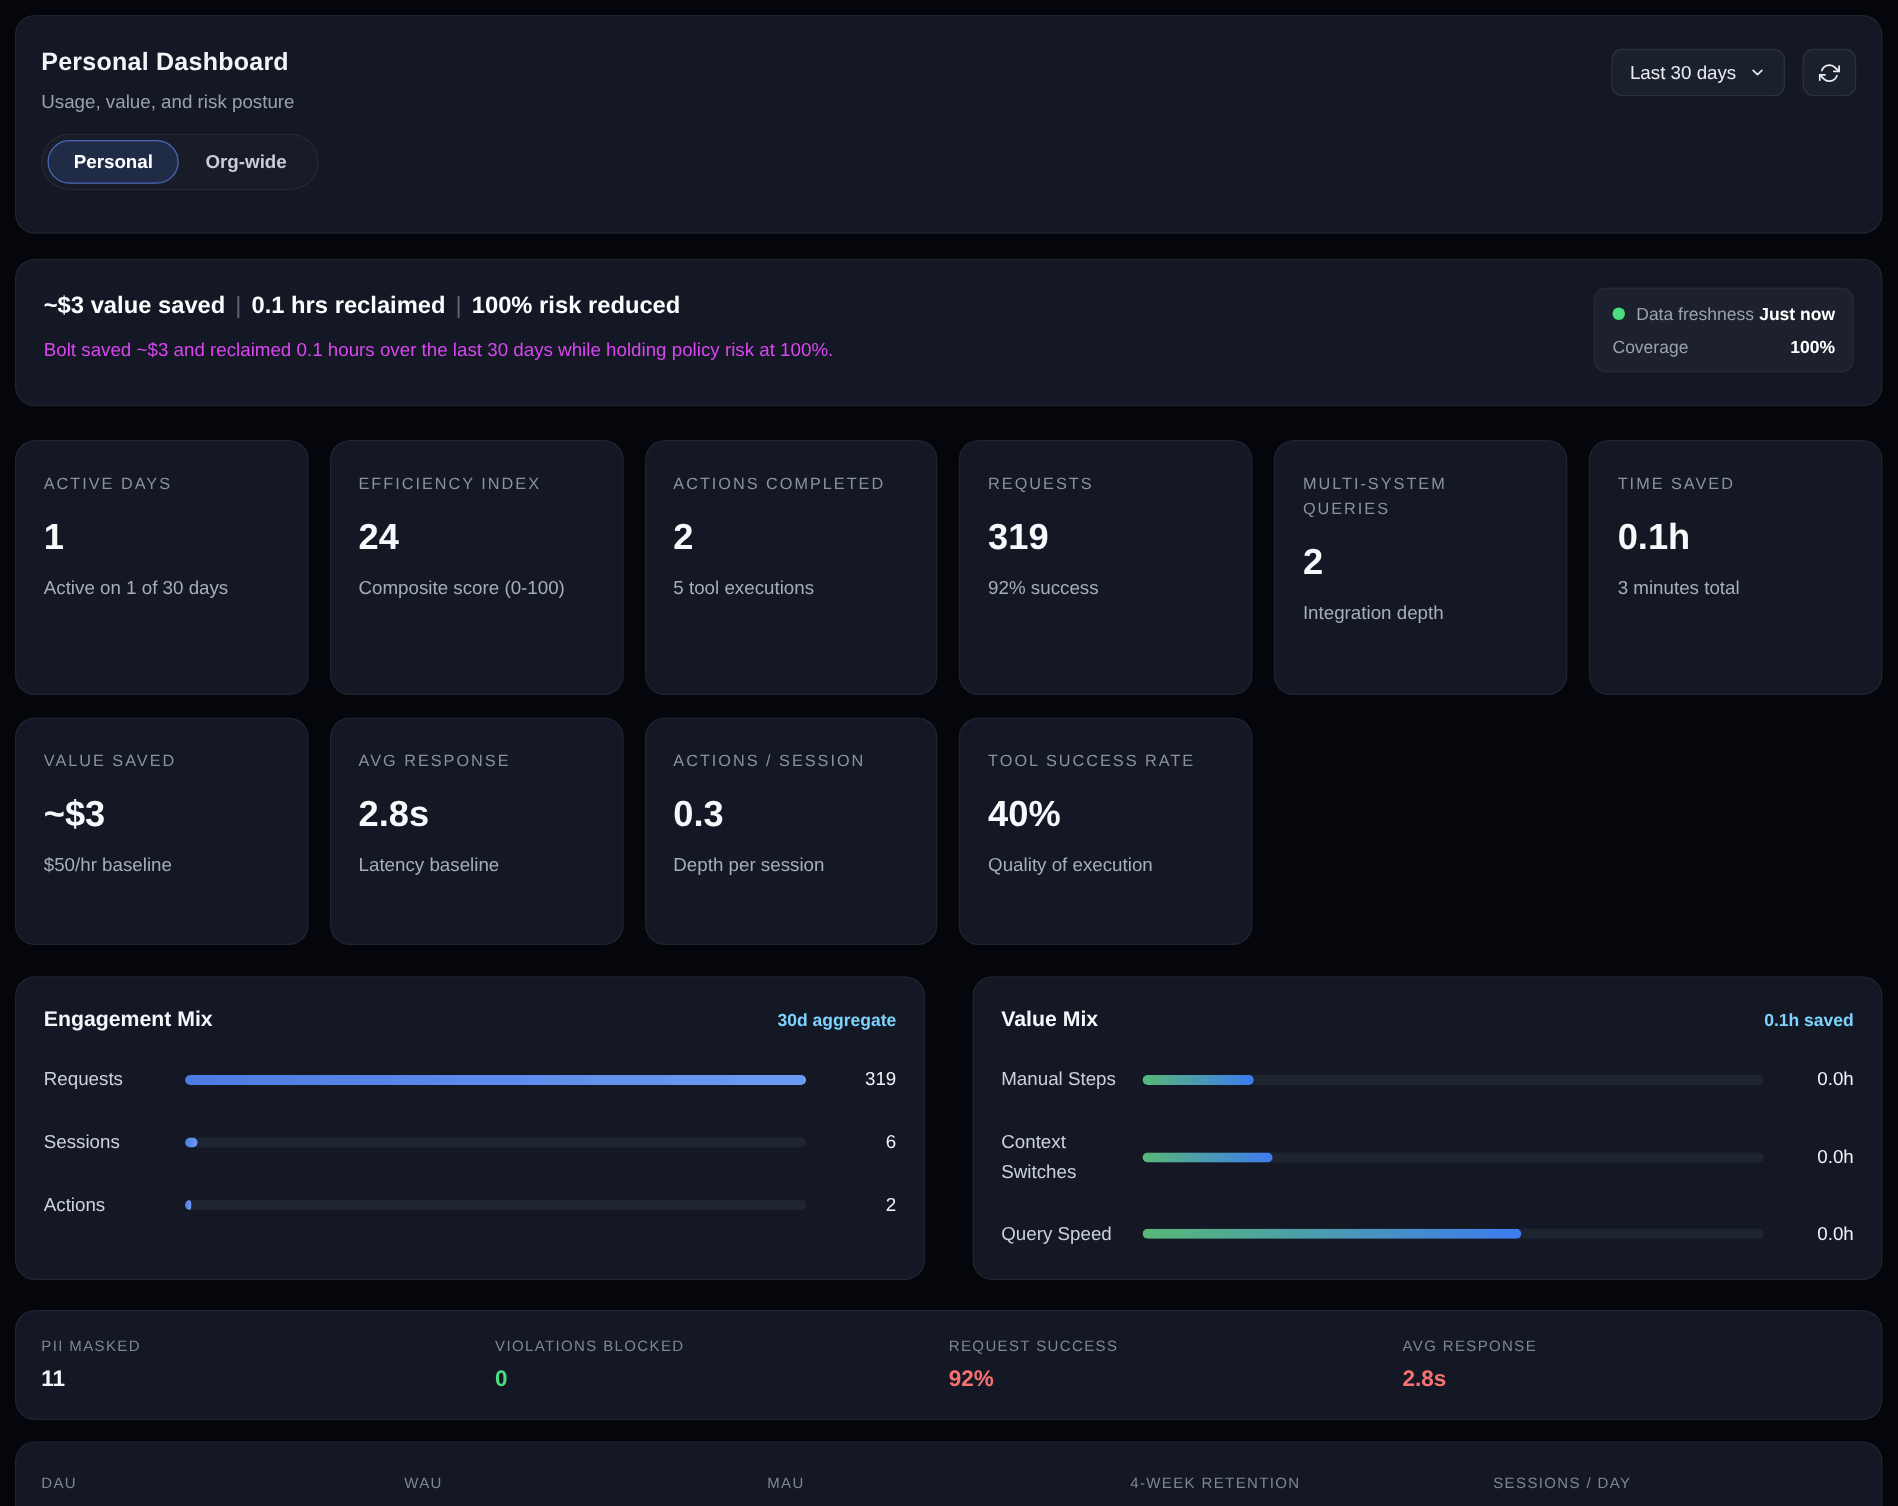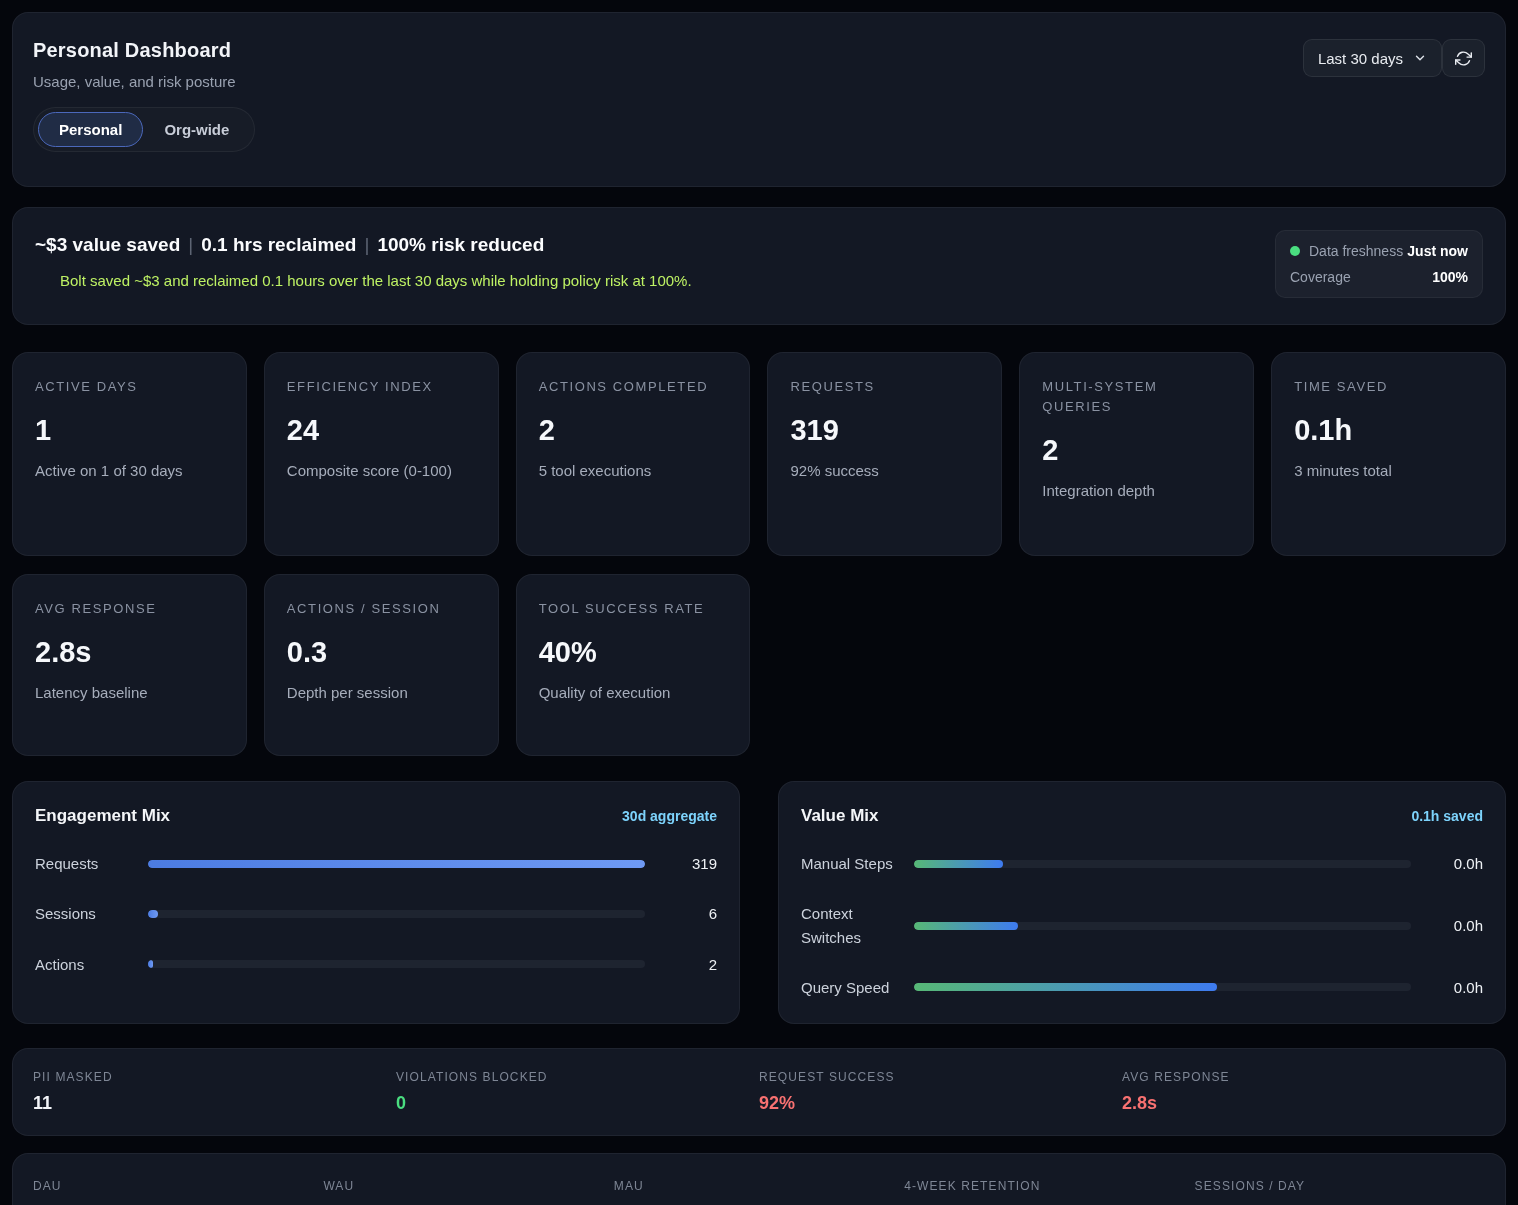--- a/index.html
+++ b/index.html
@@ -49,20 +49,21 @@
   .seg-btn.active {
     background: #202c45;
     border-color: #4b68bb;
     color: #ffffff;
   }
   .header-actions {
     position: absolute;
     top: 26px;
     right: 20px;
     display: flex;
+    gap: 14px;
     align-items: center;
   }
   .range-select, .icon-btn {
     display: inline-flex;
     align-items: center;
     gap: 10px;
     background: #1b212c;
     border: 1px solid rgba(255,255,255,0.08);
     border-radius: 9px;
     color: #e9ecf1;
@@ -77,21 +78,21 @@
 
   
   .banner-card {
     padding: 26px 22px;
     margin-bottom: 27px;
     position: relative;
     min-height: 118px;
   }
   .banner-headline { font-size: 19px; font-weight: 700; color: #fbfcfe; }
   .banner-sep { color: #5d6473; font-weight: 400; padding: 0 8px; }
-  .banner-desc { margin-top: 16px; font-size: 15px; color: #bef264; margin-left: 25px; }
+  .banner-desc { margin-top: 16px; font-size: 15px; color: #d946ef; }
   .freshness-box {
     position: absolute;
     top: 22px;
     right: 22px;
     width: 208px;
     background: #1c212d;
     border: 1px solid rgba(255,255,255,0.05);
     border-radius: 10px;
     padding: 12px 14px;
     font-size: 14px;
@@ -244,20 +245,25 @@
   </div>
   <div class="card metric-card">
     <div class="m-label">Time saved</div>
     <div class="m-value">0.1h</div>
     <div class="m-sub">3 minutes total</div>
   </div>
 </div>
 
 <div class="metrics-grid row2">
   <div class="card metric-card">
+    <div class="m-label">Value saved</div>
+    <div class="m-value">~$3</div>
+    <div class="m-sub">$50/hr baseline</div>
+  </div>
+  <div class="card metric-card">
     <div class="m-label">Avg response</div>
     <div class="m-value">2.8s</div>
     <div class="m-sub">Latency baseline</div>
   </div>
   <div class="card metric-card">
     <div class="m-label">Actions / session</div>
     <div class="m-value">0.3</div>
     <div class="m-sub">Depth per session</div>
   </div>
   <div class="card metric-card">

